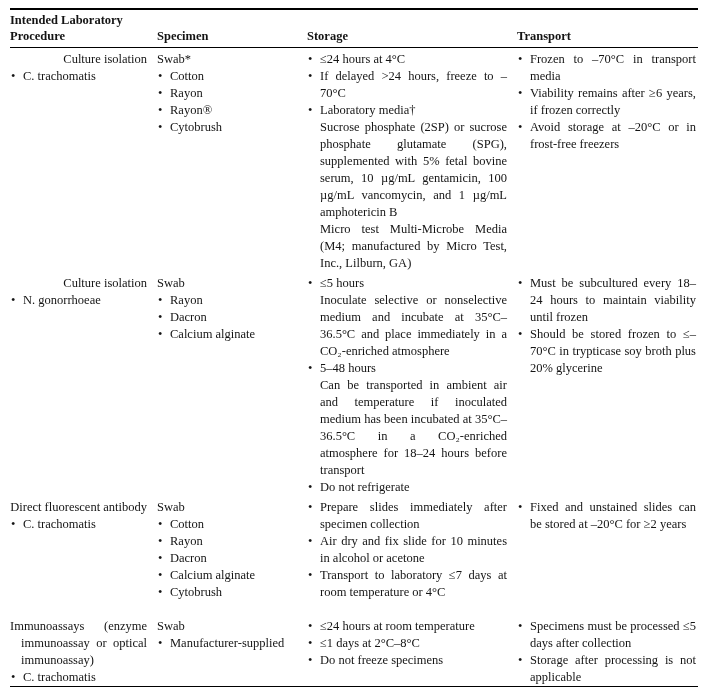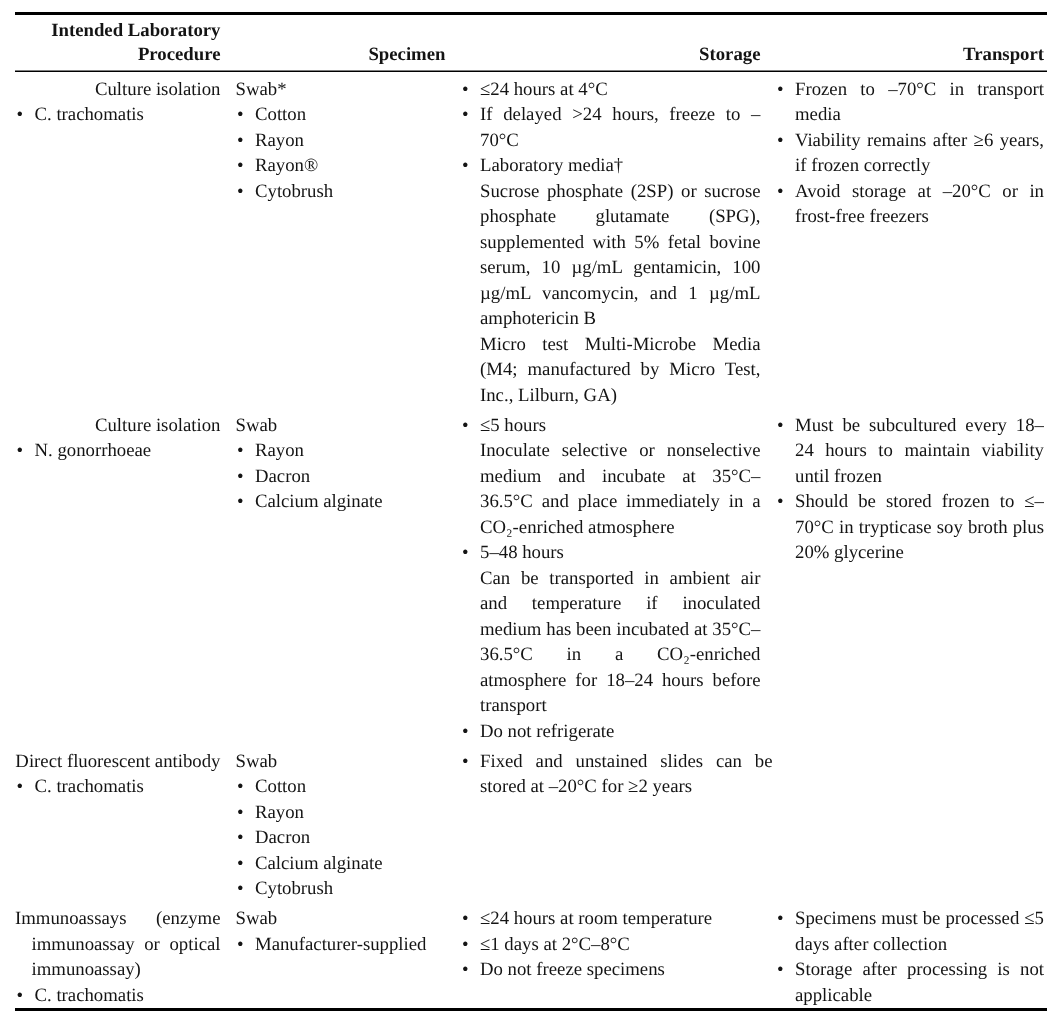--- a/index.html
+++ b/index.html
@@ -18,23 +18,23 @@
   .rule-mid { height: 1px; }
   .rule-bottom { height: 2px; }
   .grid {
     display: grid;
     grid-template-columns: 147px 150px 210px 1fr;
   }
   .cell { padding-right: 10px; min-width: 0; }
   .cell:last-child { padding-right: 2px; }
   .header { padding: 2px 0 3px 0; }
   .header .cell { align-self: end; }
-  .hline { font-weight: bold; line-height: 16px; text-align: right; }
+  .hline { font-weight: bold; line-height: 16px; }
   .row { padding-top: 3px; }
-  .row.gap { }
+  .row.gap { margin-bottom: 14px; }
   .hang { padding-left: 11px; text-indent: -11px; text-align: right; }
   .li { position: relative; padding-left: 13px; }
   .li::before { content: "\2022"; position: absolute; left: 1px; top: 0; }
   .sub { padding-left: 13px; }
   .just { text-align: justify; }
   .italic { }
 </style>
 </head>
 <body>
 
@@ -123,20 +123,25 @@
     </div>
     <div class="cell">
       <div>Swab</div>
       <div class="li">Cotton</div>
       <div class="li">Rayon</div>
       <div class="li">Dacron</div>
       <div class="li">Calcium alginate</div>
       <div class="li">Cytobrush</div>
     </div>
     <div class="cell">
+      <div class="li just">Prepare slides immediately after specimen collection</div>
+      <div class="li just">Air dry and fix slide for 10 minutes in alcohol or acetone</div>
+      <div class="li just">Transport to laboratory ≤7 days at room temperature or 4°C</div>
+    </div>
+    <div class="cell">
       <div class="li just">Fixed and unstained slides can be stored at –20°C for ≥2 years</div>
     </div>
   </div>
 
   <div class="grid row">
     <div class="cell">
       <div class="hang just">Immunoassays (enzyme immunoassay or optical immunoassay)</div>
       <div class="li">
         <span class="italic">C. trachomatis</span>
       </div>

